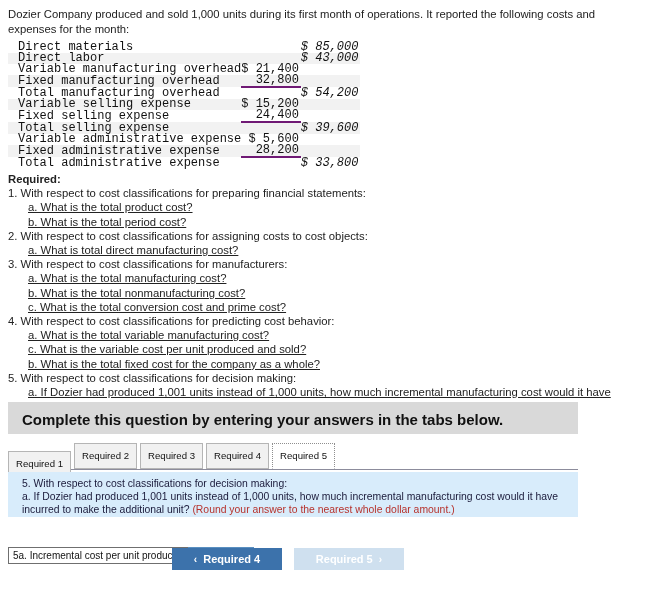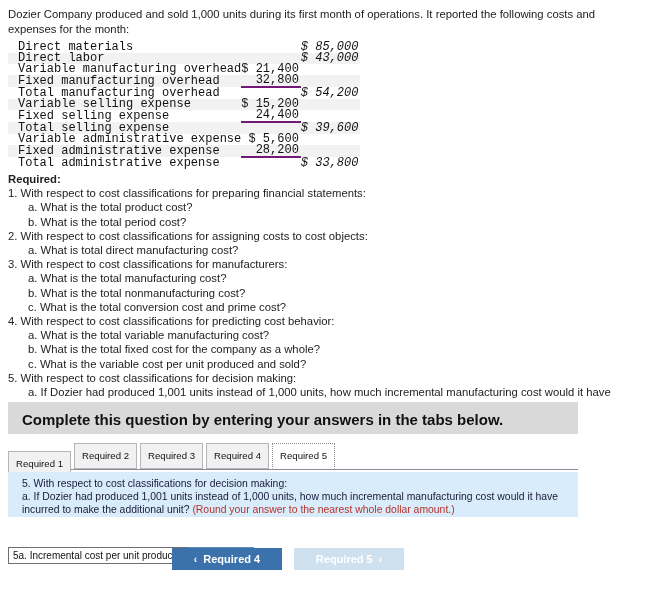--- a/index.html
+++ b/index.html
@@ -58,21 +58,21 @@
     position: absolute;
     left: 8px;
     top: 172px;
     width: 636px;
     font-size: 11.3px;
     line-height: 14.2px;
     color: #222;
   }
   .req-title { font-weight: bold; }
   .req-l1 { }
-  .req-hang { padding-left: 20px; }
+  .req-hang { padding-left: 20px; text-decoration: underline; }
 
   
   .complete-banner {
     position: absolute;
     left: 8px;
     top: 402px;
     width: 570px;
     height: 32px;
     background: #d9d9d9;
     box-sizing: border-box;
@@ -282,22 +282,22 @@
       <div class="req-hang">a. What is the total product cost?</div>
       <div class="req-hang">b. What is the total period cost?</div>
       <div class="req-l1">2. With respect to cost classifications for assigning costs to cost objects:</div>
       <div class="req-hang">a. What is total direct manufacturing cost?</div>
       <div class="req-l1">3. With respect to cost classifications for manufacturers:</div>
       <div class="req-hang">a. What is the total manufacturing cost?</div>
       <div class="req-hang">b. What is the total nonmanufacturing cost?</div>
       <div class="req-hang">c. What is the total conversion cost and prime cost?</div>
       <div class="req-l1">4. With respect to cost classifications for predicting cost behavior:</div>
       <div class="req-hang">a. What is the total variable manufacturing cost?</div>
+      <div class="req-hang">c. What is the variable cost per unit produced and sold?</div>
       <div class="req-hang">b. What is the total fixed cost for the company as a whole?</div>
-      <div class="req-hang">c. What is the variable cost per unit produced and sold?</div>
       <div class="req-l1">5. With respect to cost classifications for decision making:</div>
       <div class="req-hang">a. If Dozier had produced 1,001 units instead of 1,000 units, how much incremental manufacturing cost would it have incurred to make the additional unit?</div>
     </div>
 </div>
 
 <div class="complete-banner">
   <span>Complete this question by entering your answers in the tabs below.</span>
 </div>
 
 <div class="tabs">

